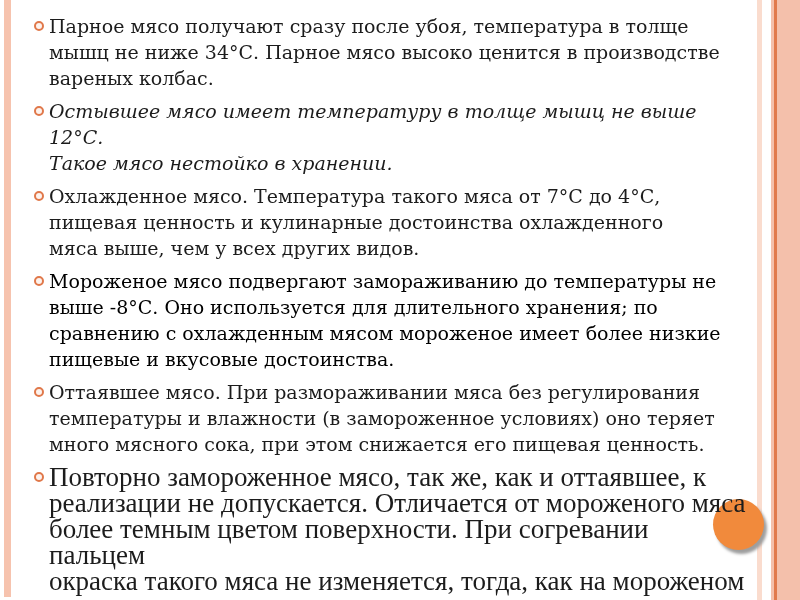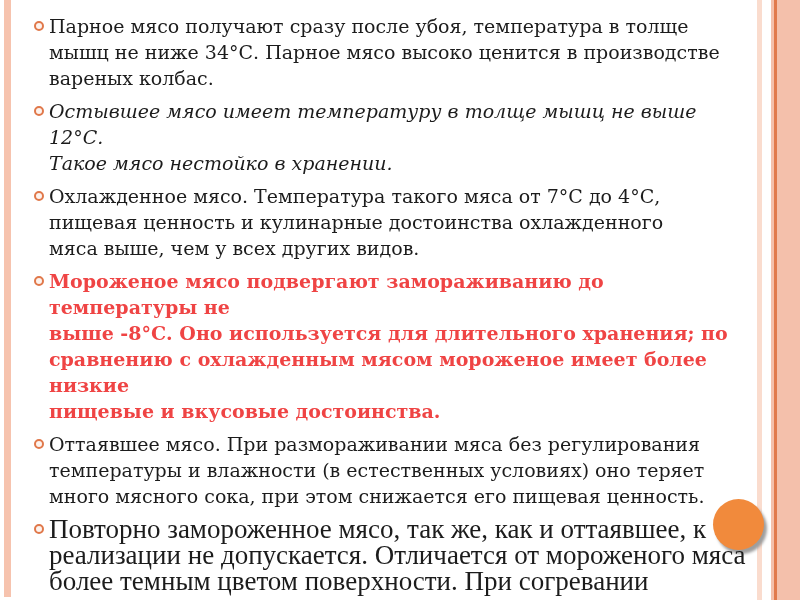--- a/index.html
+++ b/index.html
@@ -61,26 +61,26 @@
   <div class="decor-circle"></div>
   <ul class="bullets" id="bullet-list">
       <li style="color: rgb(28, 28, 28);"><span class="marker"></span><span class="btext">Парное мясо получают сразу после убоя, температура в толще
 мышц не ниже 34°С. Парное мясо высоко ценится в производстве
 вареных колбас.</span></li>
       <li style="color: rgb(28, 28, 28); font-style: italic;"><span class="marker"></span><span class="btext">Остывшее мясо имеет температуру в толще мышц не выше 12°С.
 Такое мясо нестойко в хранении.</span></li>
       <li style="color: rgb(28, 28, 28);"><span class="marker"></span><span class="btext">Охлажденное мясо. Температура такого мяса от 7°С до 4°С,
 пищевая ценность и кулинарные достоинства охлажденного
 мяса выше, чем у всех других видов.</span></li>
-      <li style="color: #ef4444; font-weight: bold;"><span class="marker"></span><span class="btext">Мороженое мясо подвергают замораживанию до температуры не
+      <li style="color: #000000;"><span class="marker"></span><span class="btext">Мороженое мясо подвергают замораживанию до температуры не
 выше -8°С. Оно используется для длительного хранения; по
 сравнению с охлажденным мясом мороженое имеет более низкие
 пищевые и вкусовые достоинства.</span></li>
       <li style="color: rgb(28, 28, 28);"><span class="marker"></span><span class="btext">Оттаявшее мясо. При размораживании мяса без регулирования
-температуры и влажности (в естественных условиях) оно теряет
+температуры и влажности (в замороженное условиях) оно теряет
 много мясного сока, при этом снижается его пищевая ценность.</span></li>
       <li style="color: rgb(28, 28, 28);"><span class="marker"></span><span class="btext condensed">Повторно замороженное мясо, так же, как и оттаявшее, к
 реализации не допускается. Отличается от мороженого мяса
 более темным цветом поверхности. При согревании пальцем
 окраска такого мяса не изменяется, тогда, как на мороженом мясе
 остается пятно темного цвета.</span></li>
     </ul>
 </div>
 
 </body></html>

